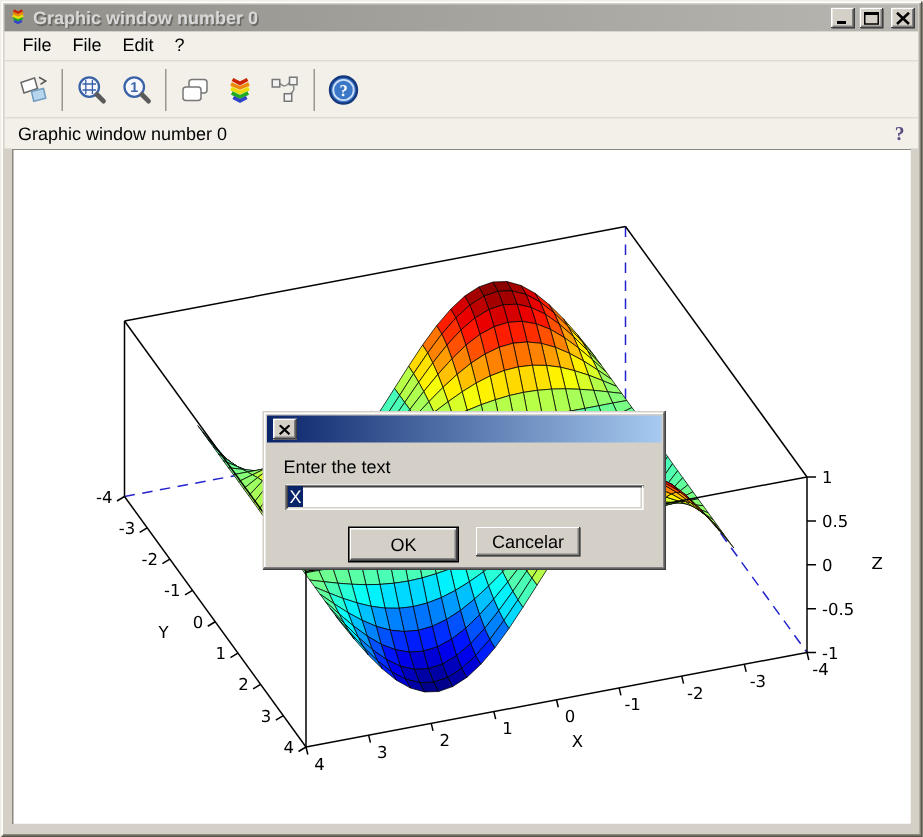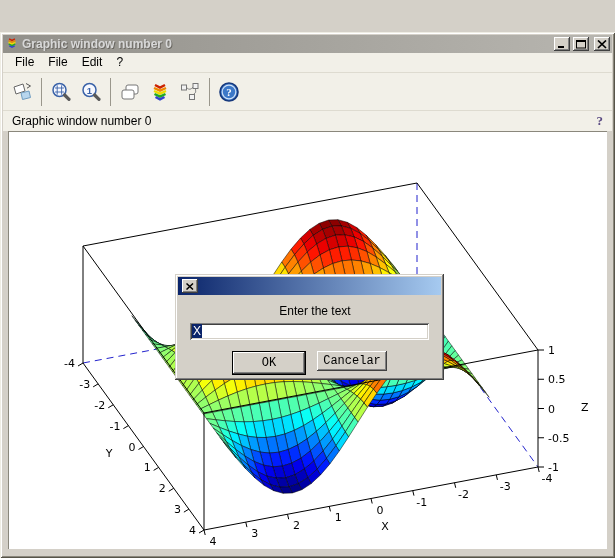--- a/index.html
+++ b/index.html
@@ -1,20 +1,20 @@
 <!DOCTYPE html>
 <html><head>
 <meta charset="utf-8">
 <style>
   html,body{margin:0;padding:0;}
   body{width:615px;height:558px;position:relative;overflow:hidden;
        background:#d4d0c8;font-family:"Liberation Sans",sans-serif;font-size:12px;color:#000;}
   .window{position:absolute;inset:0;padding:3px;display:flex;flex-direction:column;
        box-shadow:inset 1px 1px 0 #efede4, inset -1px -1px 0 #575449,
-                  inset 2px 2px 0 #ffffff, inset -2px -2px 0 #8a877c;margin-top:32px;}
+                  inset 2px 2px 0 #ffffff, inset -2px -2px 0 #8a877c;}
   
   .titlebar{height:18px;flex:0 0 18px;background:linear-gradient(90deg,#92908a,#b8b6b0);
        display:flex;align-items:center;gap:3px;padding:0 2px;}
   .titlebar .title-text{flex:1;color:#d8d8d8;font-weight:bold;font-size:12px;
        text-shadow:1px 1px 0 rgba(92,90,84,.75);white-space:nowrap;overflow:hidden;}
   .wbtn{width:16px;height:14px;background:#d4d0c8;display:flex;align-items:center;justify-content:center;
        box-shadow:inset -1px -1px 0 #404040, inset 1px 1px 0 #ffffff, inset -2px -2px 0 #808080;}
   .wbtn.close{margin-left:2px;}
   
   .menubar{height:19px;flex:0 0 19px;background:#f2f0e8;display:flex;align-items:flex-end;
@@ -36,26 +36,26 @@
   
   .dialog{position:absolute;left:175px;top:274px;width:263px;height:100px;background:#d4d0c8;z-index:20;
        padding:3px;display:flex;flex-direction:column;
        box-shadow:inset -1px -1px 0 #404040, inset 1px 1px 0 #d4d0c8,
                   inset -2px -2px 0 #808080, inset 2px 2px 0 #ffffff;}
   .dialog-title{height:18px;flex:0 0 18px;background:linear-gradient(90deg,#0a246a,#a6caf0);
        color:#fff;font-weight:bold;display:flex;align-items:center;padding:0 2px 0 4px;}
   .dialog-title .dlg-title-text{flex:1;}
   .dlg-close{width:16px;height:14px;background:#d4d0c8;display:flex;align-items:center;justify-content:center;
        box-shadow:inset -1px -1px 0 #404040, inset 1px 1px 0 #ffffff, inset -2px -2px 0 #808080;}
-  .dlg-label{margin:9px 0 5px 11px;text-align:center;}
+  .dlg-label{margin:9px 0 5px 11px;}
   .dlg-input{margin:0 12px;height:13px;background:#ffffff;padding:2px 2px;font-size:12px;line-height:13px;
        box-shadow:inset 1px 1px 0 #808080, inset -1px -1px 0 #ffffff,
                   inset 2px 2px 0 #404040, inset -2px -2px 0 #d4d0c8;}
   .dlg-input .sel{background:#0a246a;color:#ffffff;padding:0 1px;}
-  .dlg-buttons{display:flex;justify-content:center;gap:11px;margin-top:11px;font-family:Liberation Mono, monospace;}
+  .dlg-buttons{display:flex;justify-content:center;gap:11px;margin-top:11px;}
   .btn{min-width:70px;height:20px;background:#d4d0c8;display:flex;align-items:center;justify-content:center;
        box-shadow:inset -1px -1px 0 #404040, inset 1px 1px 0 #ffffff, inset -2px -2px 0 #808080;}
   .btn.default{border:1px solid #000;min-width:72px;height:22px;}
 </style>
 </head>
 <body>
 
 <div class="window">
 
   <div class="titlebar">

